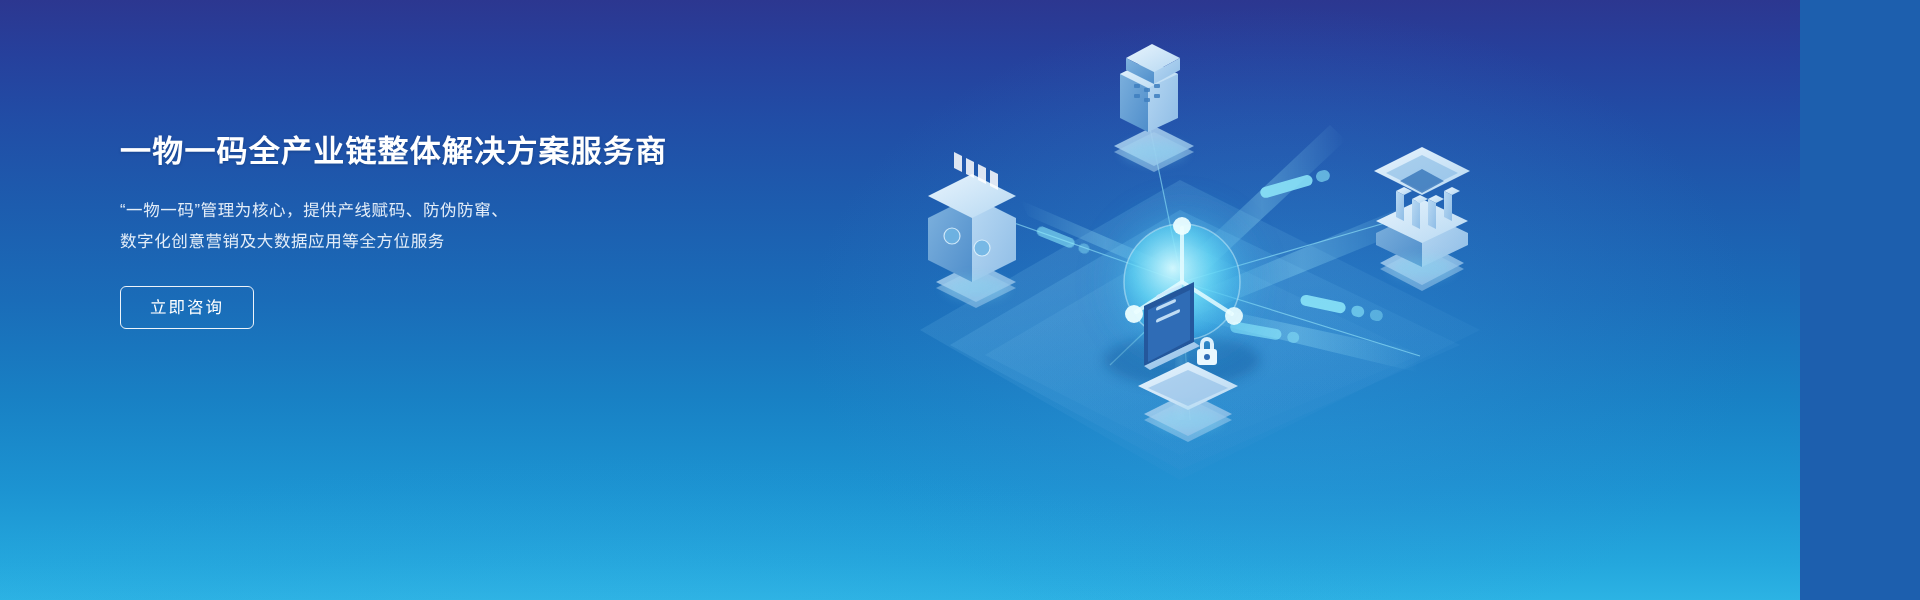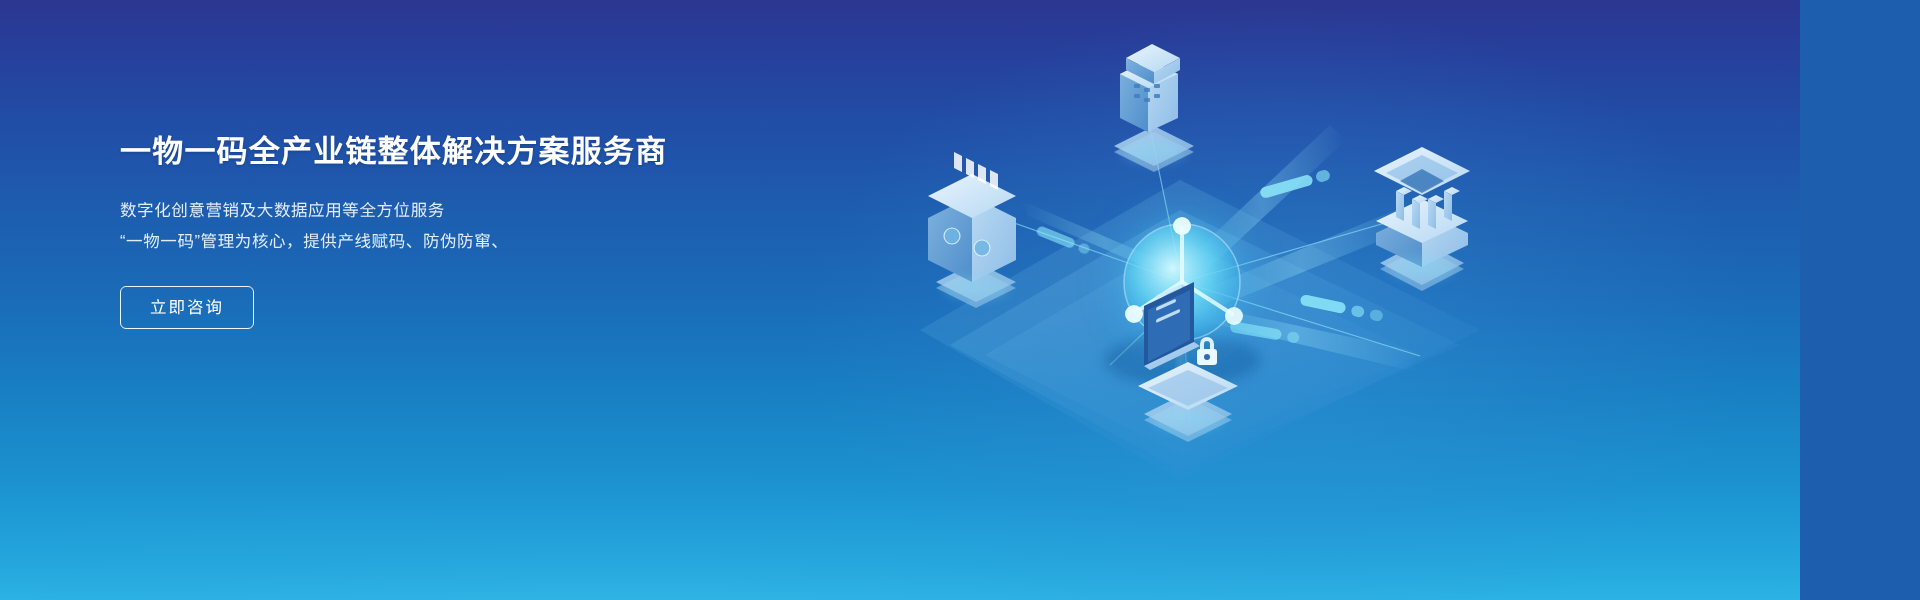--- a/index.html
+++ b/index.html
@@ -310,22 +310,22 @@
         <ellipse cx="328" cy="420" rx="34" ry="11" filter="url(#blurSm)"></ellipse>
       </g>
     </svg>
   </div>
 
   <div class="content">
 
     <h1 class="headline">一物一码全产业链整体解决方案服务商</h1>
 
     <div class="subcopy">
+      <span class="sub-line">“一物一码”管理为核心，提供产线赋码、防伪防窜、</span>
       <span class="sub-line">数字化创意营销及大数据应用等全方位服务</span>
-      <span class="sub-line">“一物一码”管理为核心，提供产线赋码、防伪防窜、</span>
     </div>
 
     <div class="cta-wrap">
       <button class="cta-button">立即咨询</button>
     </div>
 
   </div>
 </div>
 
 </body></html>

